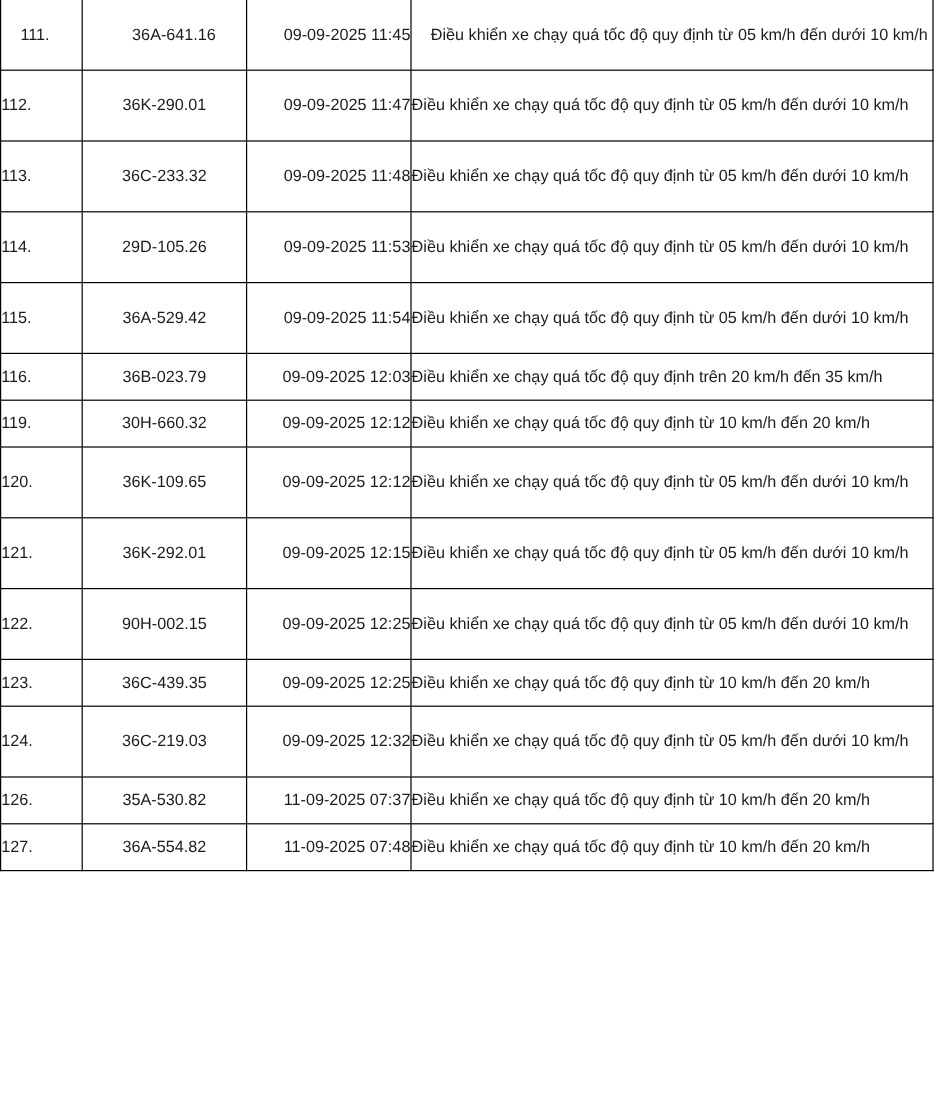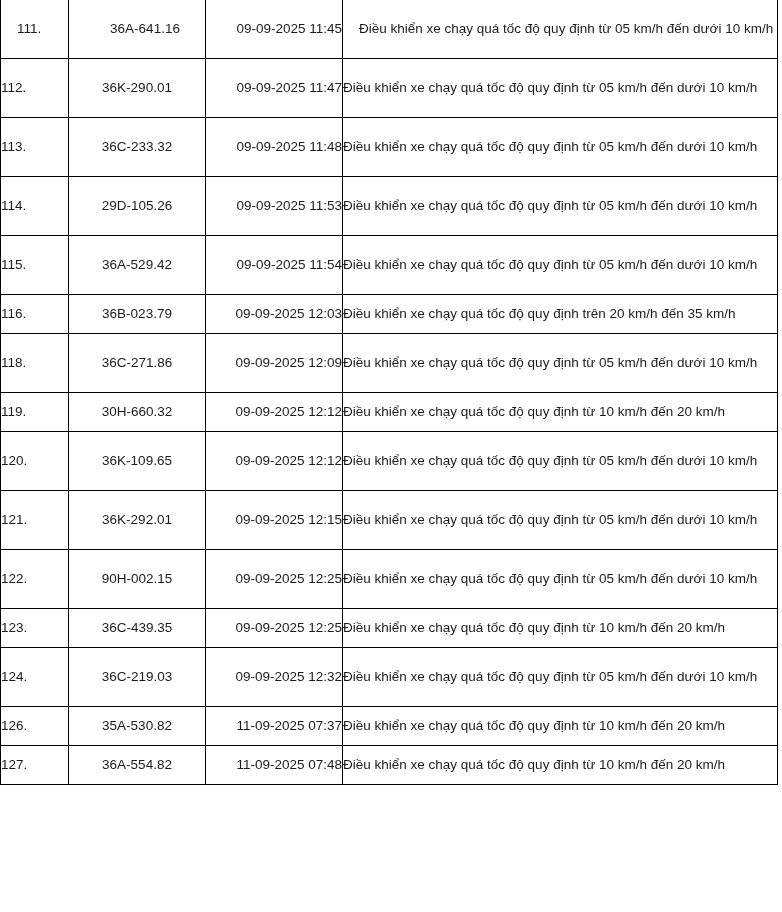--- a/index.html
+++ b/index.html
@@ -108,26 +108,20 @@
         <td class="cell-plate">36A-529.42</td>
         <td class="cell-time">09-09-2025 11:54</td>
         <td class="cell-desc">Điều khiển xe chạy quá tốc độ quy định từ 05 km/h đến dưới 10 km/h</td>
       </tr>
       <tr class="row-single">
         <td class="cell-index">116.</td>
         <td class="cell-plate">36B-023.79</td>
         <td class="cell-time">09-09-2025 12:03</td>
         <td class="cell-desc nowrap">Điều khiển xe chạy quá tốc độ quy định trên 20 km/h đến 35 km/h</td>
       </tr>
-      <tr class="row-double">
-        <td class="cell-index">118.</td>
-        <td class="cell-plate">36C-271.86</td>
-        <td class="cell-time">09-09-2025 12:09</td>
-        <td class="cell-desc">Điều khiển xe chạy quá tốc độ quy định từ 05 km/h đến dưới 10 km/h</td>
-      </tr>
       <tr class="row-single">
         <td class="cell-index">119.</td>
         <td class="cell-plate">30H-660.32</td>
         <td class="cell-time">09-09-2025 12:12</td>
         <td class="cell-desc nowrap">Điều khiển xe chạy quá tốc độ quy định từ 10 km/h đến 20 km/h</td>
       </tr>
       <tr class="row-double">
         <td class="cell-index">120.</td>
         <td class="cell-plate">36K-109.65</td>
         <td class="cell-time">09-09-2025 12:12</td>

